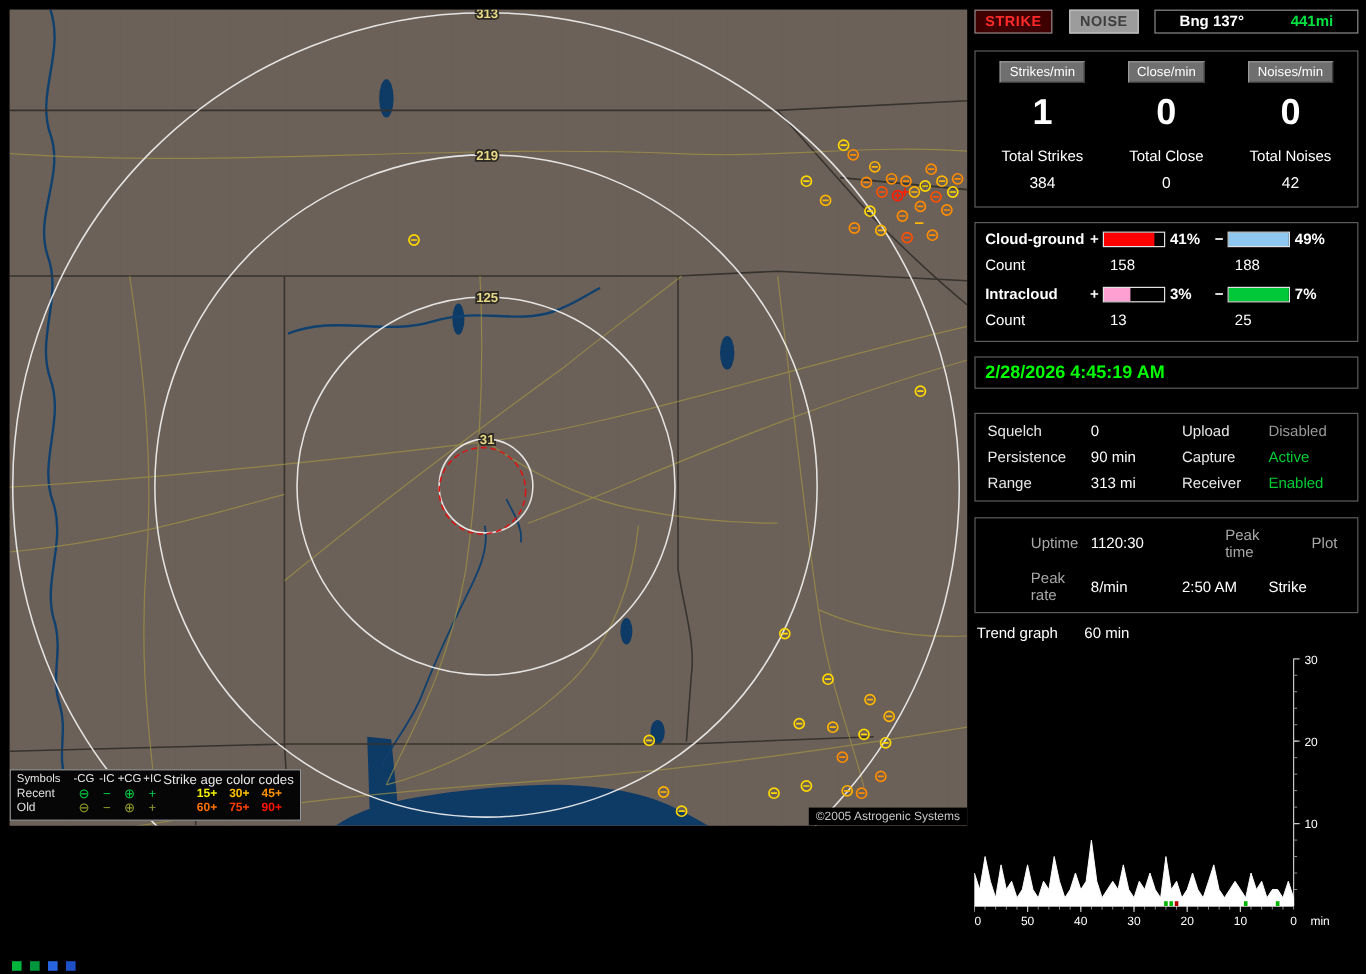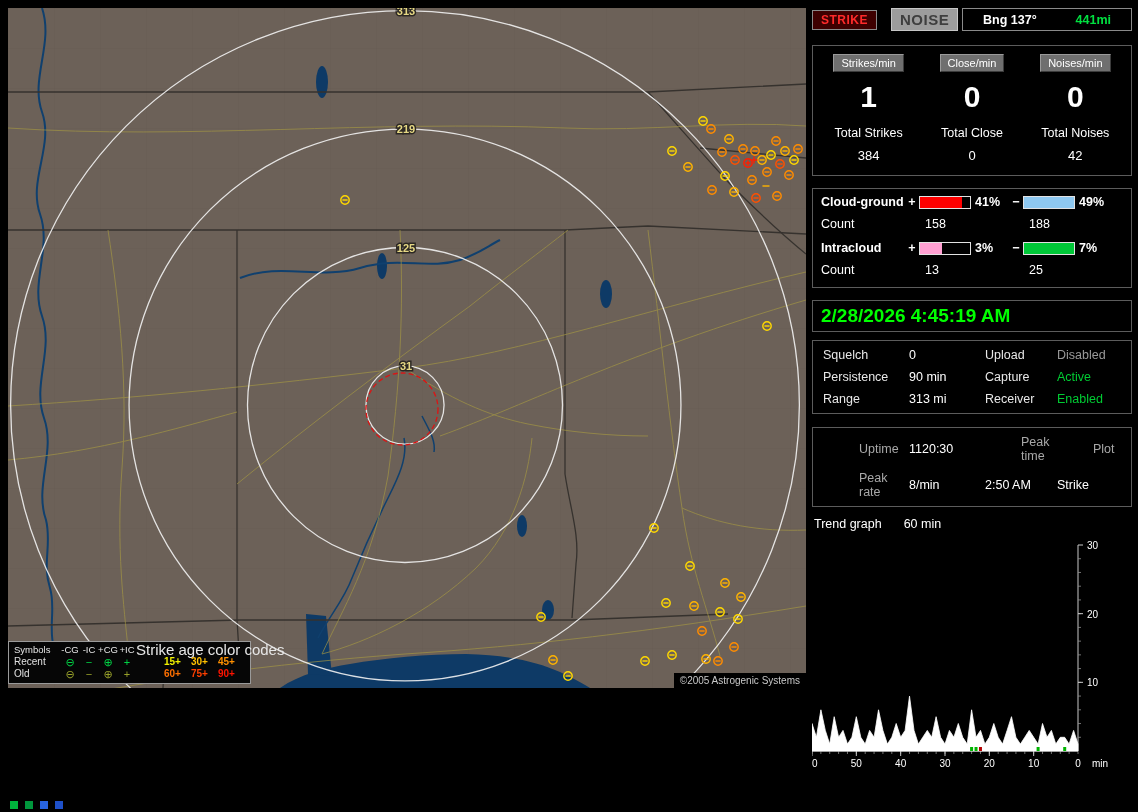--- a/index.html
+++ b/index.html
@@ -8,36 +8,36 @@
 
   
   .map{position:absolute;left:8px;top:8px;width:798px;height:680px;background:#6c6158;overflow:hidden;cursor:crosshair;}
   #map-svg{position:absolute;left:0;top:0;}
   .copyright{position:absolute;right:0;bottom:0;background:#000;color:#c8c8c8;font-size:10px;padding:2px 6px;}
 
   .legend{position:absolute;left:0;bottom:4px;background:#060606;border:1px solid #9a9a9a;padding:2px 5px 3px;}
   .lgrid{display:grid;grid-template-columns:46px 20px 18px 20px 18px 28px 27px 27px 27px;line-height:12px;font-size:10px;color:#ddd;align-items:center;}
   .lhead{font-size:9.5px;color:#e6e6e6;}
   .lhead.c{text-align:center;}
-  .age-title{grid-column:6/10;white-space:nowrap;font-size:15px;}
+  .age-title{grid-column:6/10;white-space:nowrap;font-size:11px;}
   .lglyph{text-align:center;font-size:11px;line-height:12px;}
   .lage{font-weight:bold;font-size:10px;}
   .lrowlab{color:#e0e0e0;}
 
   .tiles{position:absolute;left:10px;top:801px;display:flex;gap:7px;}
   .tiles span{width:8px;height:8px;display:inline-block;}
 
   
   .panel{position:absolute;left:812px;top:8px;width:320px;height:796px;color:#fff;font-size:12.5px;}
   .box{border:1px solid #5c5c5c;background:#000;box-sizing:border-box;}
 
   .top-row{display:flex;justify-content:space-between;align-items:stretch;margin-bottom:14px;}
   .ind-group{display:flex;gap:14px;align-items:center;}
   .strike-ind{background:#3e0000;border:1px solid #8a8a8a;padding:2px 8px;font-weight:bold;font-size:12px;letter-spacing:.5px;}
-  .noise-ind{background:#9c9c9c;border:1px solid #c6c6c6;color:#3e3e3e;padding:2px 8px;font-weight:bold;font-size:15px;letter-spacing:.5px;}
+  .noise-ind{background:#9c9c9c;border:1px solid #c6c6c6;color:#3e3e3e;padding:2px 8px;font-weight:bold;font-size:12px;letter-spacing:.5px;}
   .bng-box{display:flex;justify-content:space-between;align-items:center;gap:10px;border:1px solid #8a8a8a;padding:2px 20px;width:128px;}
   .bng-label{font-weight:bold;}
   .bng-mi{font-weight:bold;}
 
   .rates-box{display:grid;grid-template-columns:1fr 1fr 1fr;text-align:center;padding:8px 4px 12px;margin-bottom:12px;}
   .gray-btn{background:#6f6f6f;color:#fff;border:1px solid #9a9a9a;border-bottom-color:#3c3c3c;border-right-color:#3c3c3c;font-size:11px;padding:2px 7px;font-family:"Liberation Sans",sans-serif;cursor:pointer;}
   .big-num{font-size:30px;font-weight:bold;margin:8px 0 12px;}
   .total-label{font-size:12.5px;margin-bottom:8px;}
   .total-val{font-size:13px;}
 
@@ -46,21 +46,21 @@
   .dist-grid{display:grid;grid-template-columns:84px 14px 52px 38px 14px 52px 30px;align-items:center;row-gap:8px;margin-bottom:10px;}
   .dist-grid:last-child{margin-bottom:2px;}
   .dlabel{font-weight:bold;}
   .sign{text-align:center;font-weight:bold;}
   .bar{height:11px;border:1px solid #e2e2e2;background:#000;position:relative;display:block;}
   .bar .fill{position:absolute;left:0;top:0;bottom:0;display:block;}
   .pct{font-weight:bold;padding-left:4px;}
   .dcount{}
   .cnum{text-align:left;padding-left:6px;}
 
-  .time-box{padding:4px 8px;margin-bottom:8px;font-weight:bold;font-size:19px;}
+  .time-box{padding:4px 8px;margin-bottom:20px;font-weight:bold;font-size:15px;}
 
   .settings-box{padding:7px 10px;margin-bottom:13px;}
   .grid4{display:grid;grid-template-columns:86px 76px 72px 66px;row-gap:8px;align-items:center;}
   .lab{color:#a8a8a8;margin-left:36px;}
   .slab{color:#e8e8e8;}
   .val{color:#fff;}
 
   .status-box{padding:7px 10px;margin-bottom:10px;}
 
   .trend-row{display:flex;gap:22px;margin:4px 2px 8px;}

